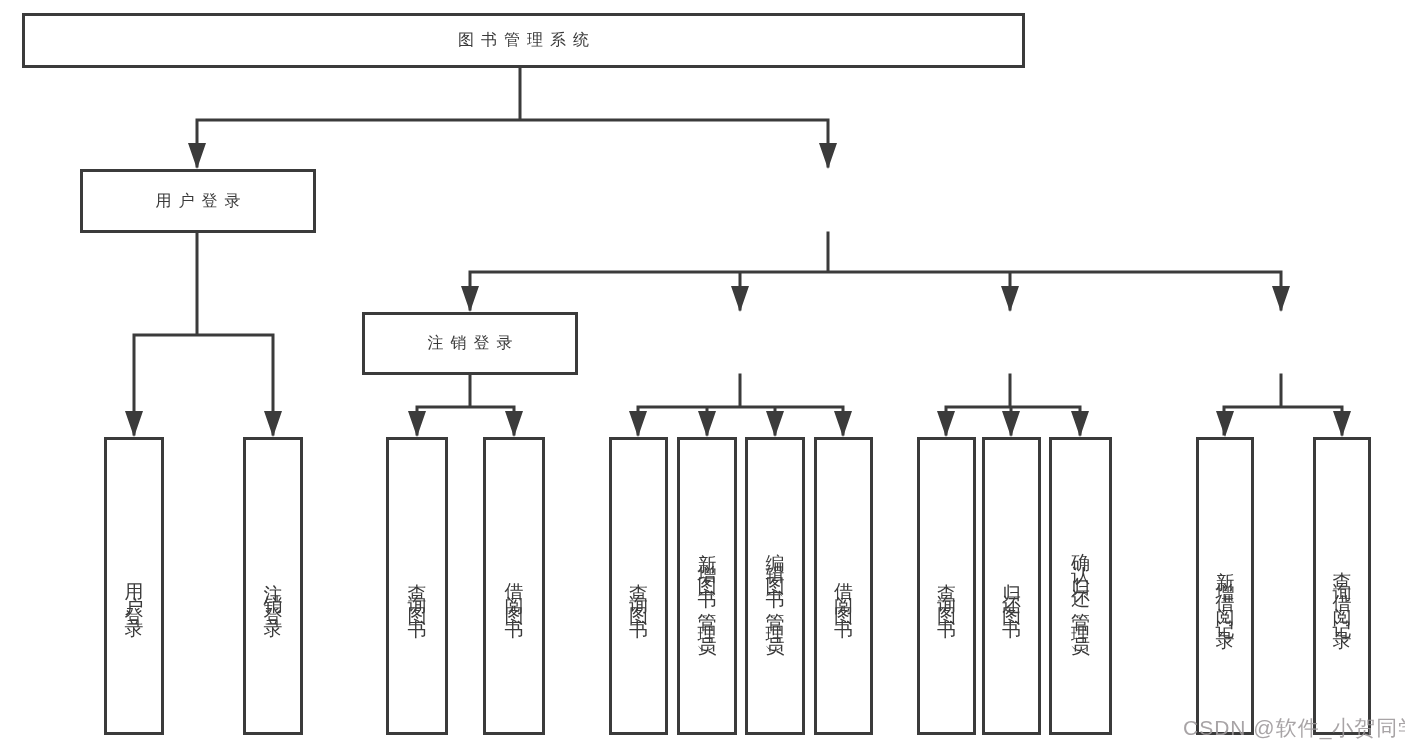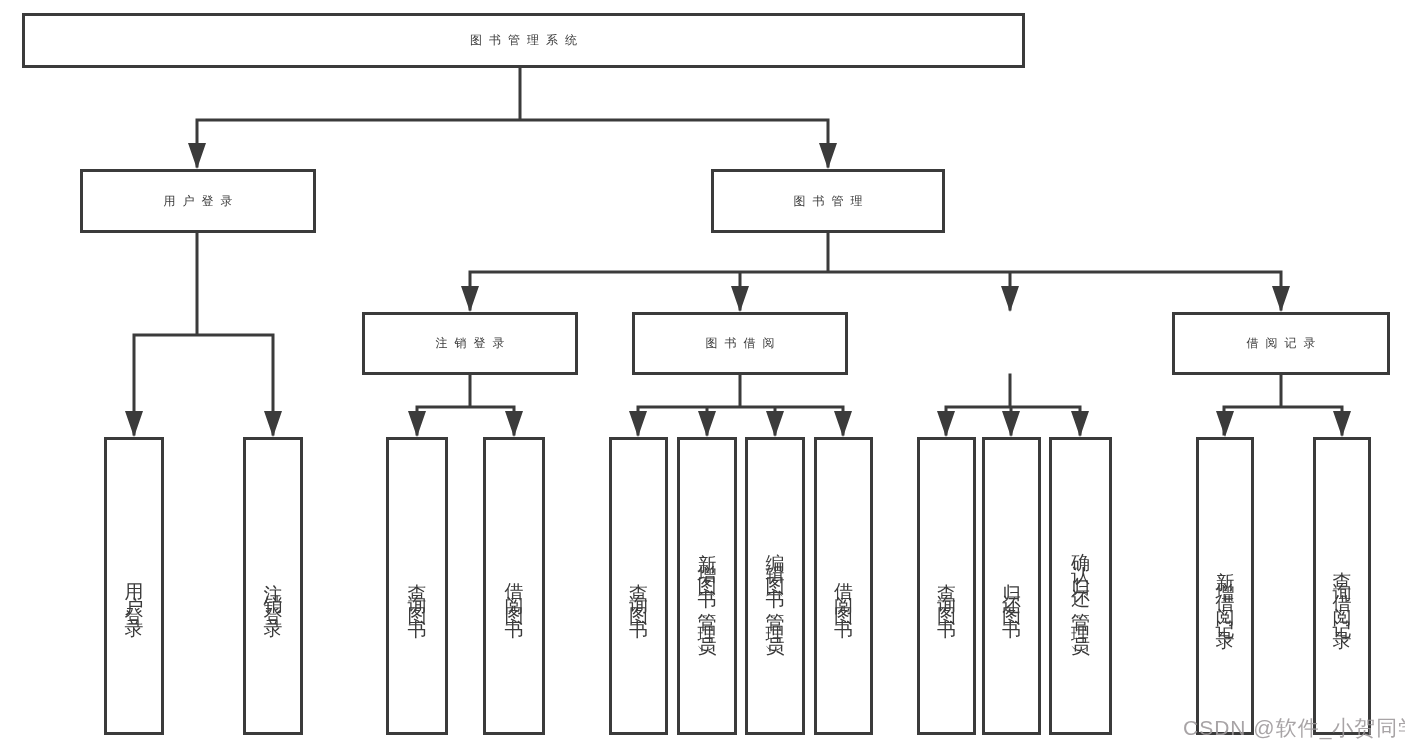--- a/index.html
+++ b/index.html
@@ -15,21 +15,21 @@
     position:absolute;
     box-sizing:border-box;
     border:3px solid #3b3b3b;
     background:#ffffff;
     display:flex;
     align-items:center;
     justify-content:center;
     color:#3a3a3a;
     z-index:2;
   }
-  .node.h { font-size:12px;text-align:right; }
+  .node.h { font-size:16px;text-align:right; }
   .node.h .lbl { letter-spacing:7px; margin-right:-7px; white-space:nowrap; }
   .node.v .lbl {
     writing-mode:vertical-rl;
     text-orientation:mixed;
     font-size:19px;
     letter-spacing:12px;
     margin-bottom:-12px;
     white-space:nowrap;
   }
   .watermark {
@@ -74,32 +74,23 @@
     "></path>
   </svg>
 
   <div class="node h" style="left:22px;top:13px;width:1003px;height:55px">
     <span class="lbl">图书管理系统</span>
   </div>
 
   <div class="node h" style="left:80px;top:169px;width:236px;height:64px">
     <span class="lbl">用户登录</span>
   </div>
-  <div class="node h" style="left:711px;top:169px;width:234px;height:64px">
-    <span class="lbl">图书管理</span>
-  </div>
 
   <div class="node h" style="left:362px;top:312px;width:216px;height:63px">
     <span class="lbl">注销登录</span>
-  </div>
-  <div class="node h" style="left:632px;top:312px;width:216px;height:63px">
-    <span class="lbl">图书借阅</span>
-  </div>
-  <div class="node h" style="left:1172px;top:312px;width:218px;height:63px">
-    <span class="lbl">借阅记录</span>
   </div>
 
   <div class="node v" style="left:104px;top:437px;width:60px;height:298px">
     <span class="lbl">用户登录</span>
   </div>
   <div class="node v" style="left:243px;top:437px;width:60px;height:298px">
     <span class="lbl">注销登录</span>
   </div>
 
   <div class="node v" style="left:386px;top:437px;width:62px;height:298px">

